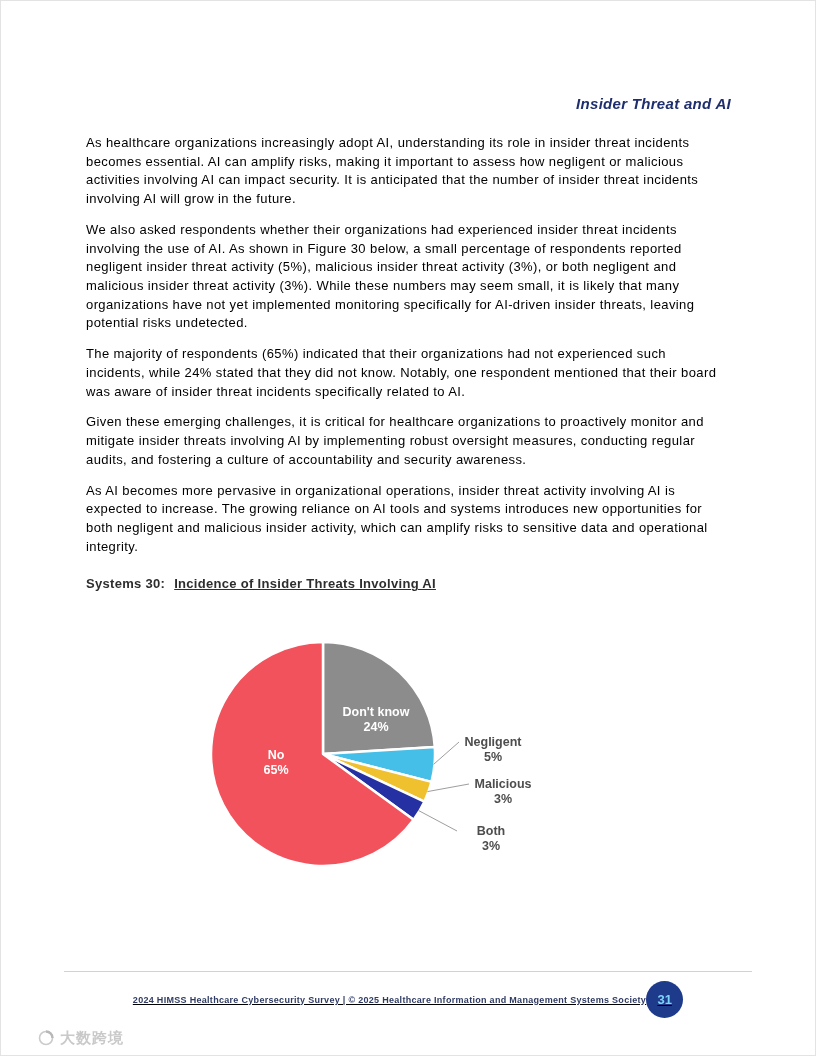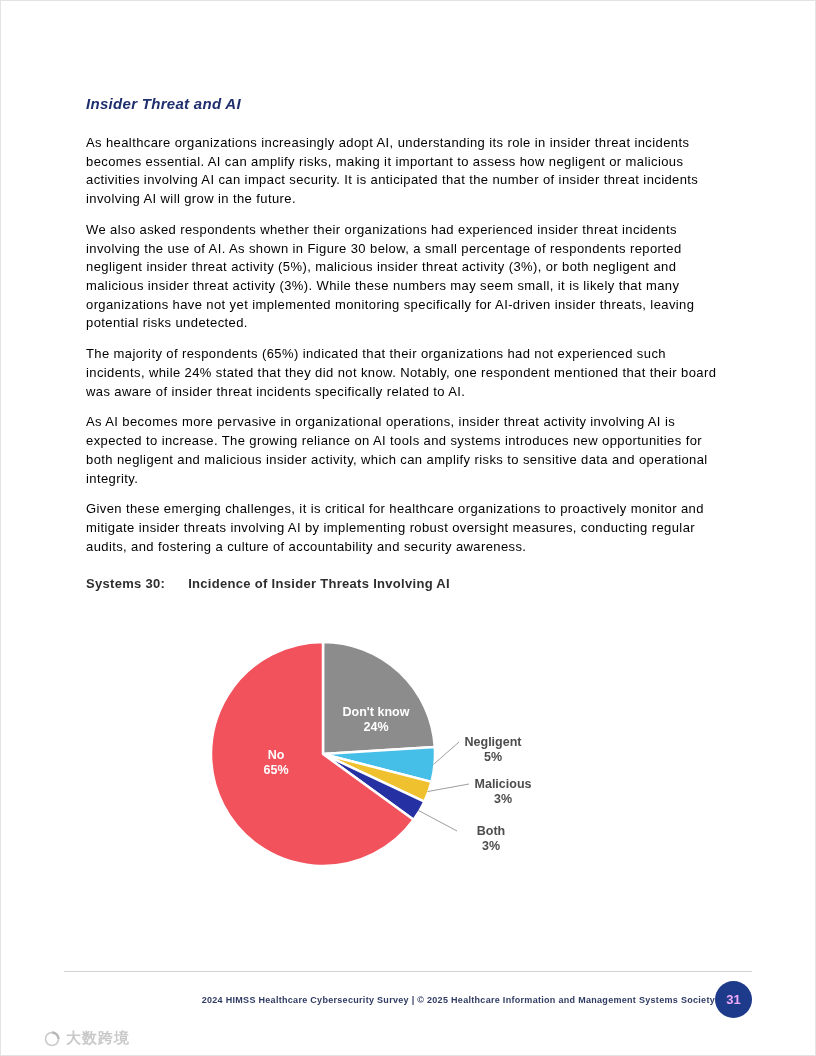--- a/index.html
+++ b/index.html
@@ -9,66 +9,66 @@
     font-family:"Liberation Sans", sans-serif;
     position:relative; overflow:hidden;
   }
   .page {
     width:816px; height:1056px; position:relative;
     background:#ffffff; border:1px solid #e3e3e3;
   }
   .content { padding:94px 84px 0 85px; }
   .section-heading {
     color:#1F2F6E; font-size:15px; font-weight:bold; font-style:italic;
-    letter-spacing:0.02em; margin-bottom:22px;
+    letter-spacing:0.02em; margin-bottom:22px;text-align:right;
   }
   .body-par {
     width:640px;
     color:#000000; font-size:13px; line-height:1.44;
     letter-spacing:0.4px; margin-bottom:12px;
   }
   .figure-caption {
     color:#2e2e2e; font-size:13px; font-weight:bold;
     letter-spacing:0.3px; margin-top:20px;
   }
-  .figure-caption .figure-title { margin-left:23px; }
+  .figure-caption .figure-title { margin-left:9px;text-decoration:underline; }
   .chart-wrap { margin-top:48px; margin-left:120px; }
   svg { font-family:"Liberation Sans", sans-serif; }
 
   footer { position:absolute; left:63px; width:688px; bottom:37px; }
   .footer-rule { border:none; border-top:1px solid #d2d2d2; margin-bottom:9px; }
-  .footer-row { display:flex; justify-content:flex-end; align-items:center; }
+  .footer-row { display:flex; justify-content:center; align-items:center;text-decoration:underline; }
   .footer-text {
     font-size:9px; font-weight:bold; color:#2F3B63; letter-spacing:0.3px;
   }
   .page-badge {
     width:37px; height:37px; border-radius:50%; background:#1E3A8A;
-    color:#f0abfc; display:flex; align-items:center; justify-content:center;
+    color:#7dd3fc; display:flex; align-items:center; justify-content:center;
     font-size:13px; font-weight:bold;
   }
   .watermark {
-    position:absolute; left:42px; bottom:7px;
-    display:flex; align-items:center; gap:5px;
+    position:absolute; left:36px; bottom:7px;
+    display:flex; align-items:flex-start; gap:5px;
     color:#c9c9c9; font-size:15px; letter-spacing:1px;
     font-weight:bold;
   }
 </style>
 </head>
 <body>
 
 <div class="page">
   <div class="content">
 
     <h2 class="section-heading">Insider Threat and AI</h2>
 
     <p class="body-par">As healthcare organizations increasingly adopt AI, understanding its role in insider threat incidents becomes essential. AI can amplify risks, making it important to assess how negligent or malicious activities involving AI can impact security. It is anticipated that the number of insider threat incidents involving AI will grow in the future.</p>
     <p class="body-par">We also asked respondents whether their organizations had experienced insider threat incidents involving the use of AI. As shown in Figure 30 below, a small percentage of respondents reported negligent insider threat activity (5%), malicious insider threat activity (3%), or both negligent and malicious insider threat activity (3%). While these numbers may seem small, it is likely that many organizations have not yet implemented monitoring specifically for AI-driven insider threats, leaving potential risks undetected.</p>
     <p class="body-par">The majority of respondents (65%) indicated that their organizations had not experienced such incidents, while 24% stated that they did not know. Notably, one respondent mentioned that their board was aware of insider threat incidents specifically related to AI.</p>
+    <p class="body-par">Given these emerging challenges, it is critical for healthcare organizations to proactively monitor and mitigate insider threats involving AI by implementing robust oversight measures, conducting regular audits, and fostering a culture of accountability and security awareness.</p>
     <p class="body-par">As AI becomes more pervasive in organizational operations, insider threat activity involving AI is expected to increase. The growing reliance on AI tools and systems introduces new opportunities for both negligent and malicious insider activity, which can amplify risks to sensitive data and operational integrity.</p>
-    <p class="body-par">Given these emerging challenges, it is critical for healthcare organizations to proactively monitor and mitigate insider threats involving AI by implementing robust oversight measures, conducting regular audits, and fostering a culture of accountability and security awareness.</p>
 
     <p class="figure-caption">
       <span>Systems 30:</span><span class="figure-title">Incidence of Insider Threats Involving AI</span>
     </p>
 
     <div class="chart-wrap">
       <svg id="pie-chart-svg" width="345" height="232" viewBox="0 0 345 232">
           <path d="M 117 115 L 117.00 3.00 A 112 112 0 0 1 228.78 107.97 Z" fill="#8C8C8C" stroke="#ffffff" stroke-width="2.5" stroke-linejoin="round"></path>
           <path d="M 117 115 L 228.78 107.97 A 112 112 0 0 1 225.48 142.85 Z" fill="#45BEE8" stroke="#ffffff" stroke-width="2.5" stroke-linejoin="round"></path>
           <path d="M 117 115 L 225.48 142.85 A 112 112 0 0 1 218.34 162.69 Z" fill="#F0C12F" stroke="#ffffff" stroke-width="2.5" stroke-linejoin="round"></path>

